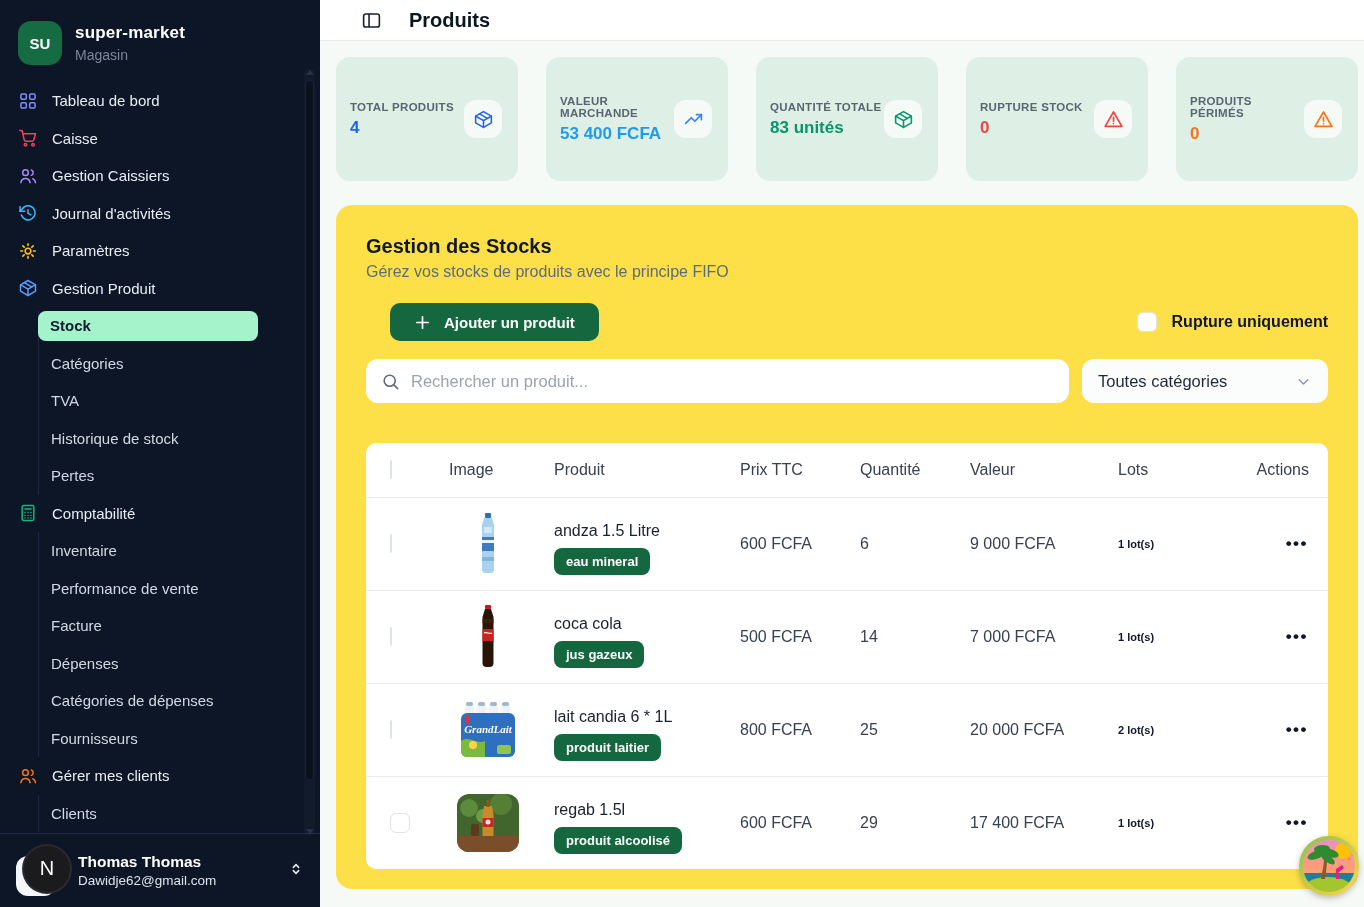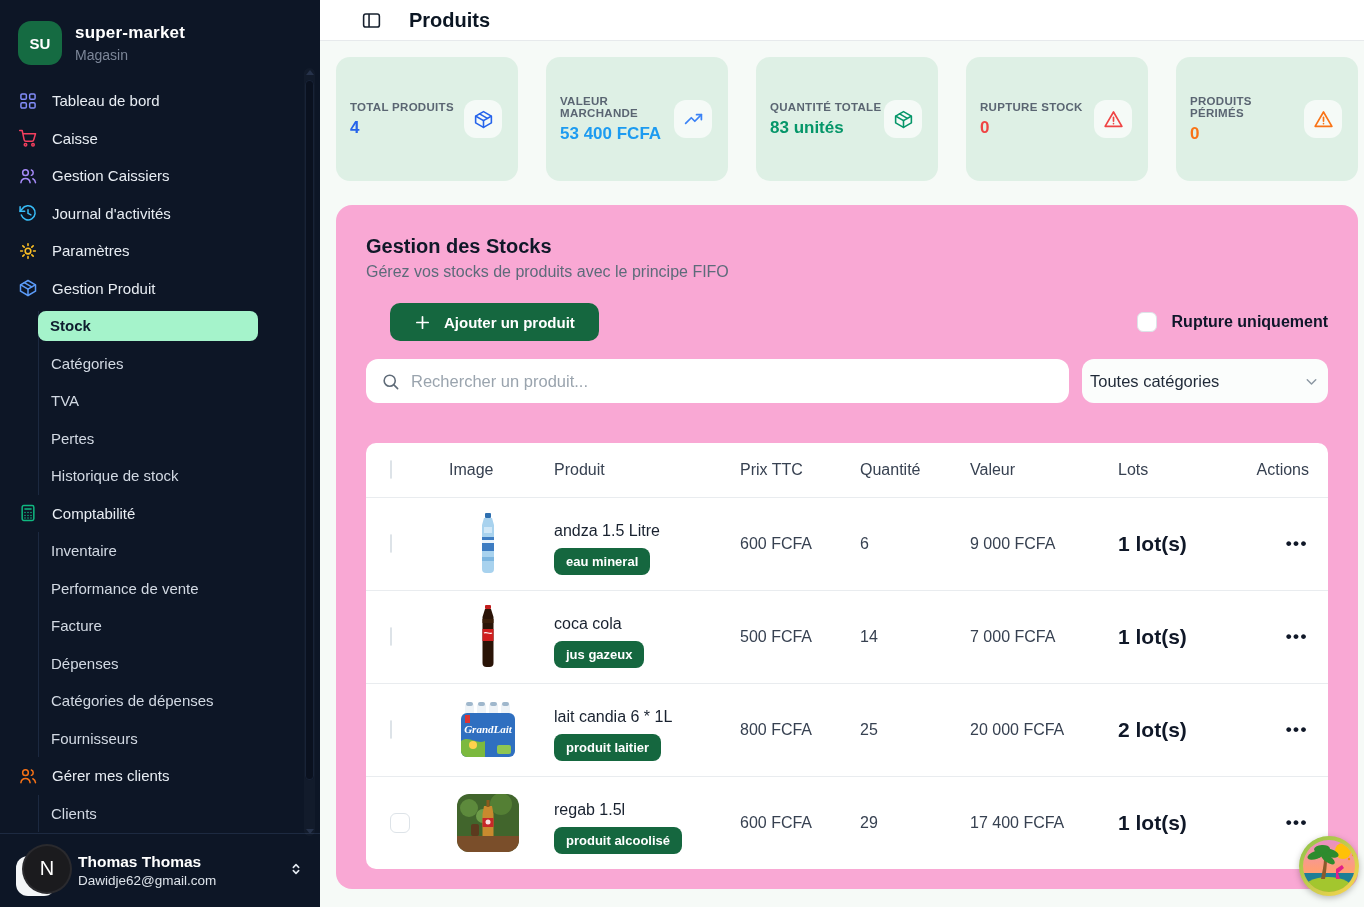--- a/index.html
+++ b/index.html
@@ -64,56 +64,56 @@
   .card { flex:1; height:124px; background:#def0e5; border-radius:14px; padding:0 16px 0 14px;
           display:flex; align-items:center; justify-content:space-between; }
   .card-label { font-size:11.5px; font-weight:bold; color:#5a6572; letter-spacing:.3px; }
   .card-value { font-size:17px; font-weight:bold; margin-top:5px; }
   .v-blue { color:#2563eb; } .v-azure { color:#1d9bf0; } .v-green { color:#059669; }
   .v-red { color:#ef4444; } .v-orange { color:#f97316; }
   .card-icon { width:38px; height:38px; border-radius:12px; background:rgba(250,253,251,.8);
                display:flex; align-items:center; justify-content:center; flex:none; }
   .card-icon svg { width:21px; height:21px; }
 
-  .panel { margin-top:24px; height:684px; background:#f9a8d4; border-radius:16px; padding:30px; }
+  .panel { margin-top:24px; height:684px; background:#fde047; border-radius:16px; padding:30px; }
   .p-title { font-size:20px; font-weight:bold; color:#101828; }
   .p-sub { font-size:16px; color:#5d6b7a; margin-top:5px; }
   .p-actions { display:flex; justify-content:space-between; align-items:center; margin-top:22px;padding-left:24px; }
   .add-btn { background:#15673f; color:#fff; border:none; border-radius:10px; height:38px;
              padding:0 24px; font-size:15px; font-weight:bold; display:flex; align-items:center;
              gap:13px; cursor:pointer; font-family:inherit; }
   .rupture { display:flex; align-items:center; gap:15px; font-size:16px; font-weight:bold;
              color:#0f172a; cursor:pointer; }
   .checkbox { width:20px; height:20px; border-radius:6px; background:#fff; border:1px solid #dde3e8;
               cursor:pointer; flex:none; }
   .filters { display:flex; gap:13px; margin-top:18px; }
   .search { flex:1; height:44px; background:#fff; border-radius:12px; display:flex;
             align-items:center; gap:11px; padding:0 15px; }
   .search svg { color:#5f6b78; }
   .search input { flex:1; border:none; outline:none; background:transparent; font-size:16.5px;
                   color:#374151; font-family:inherit; }
   .search input::placeholder { color:#9aa4ae; }
   .select { width:246px; height:44px; background:#fbfdfc; border-radius:12px; display:flex;
-            align-items:center; justify-content:space-between; padding:0 8px; font-size:16.5px;
+            align-items:center; justify-content:space-between; padding:0 16px; font-size:16.5px;
             color:#1f2937; cursor:pointer; }
   .select svg { color:#8b97a2; }
 
   .table { margin-top:40px; background:#fff; border-radius:10px; overflow:hidden; }
   .trow { display:grid; grid-template-columns:56px 124px 186px 120px 110px 150px 130px 1fr;
           align-items:center; }
   .thead { height:54px; font-size:15.5px; color:#28313f; }
   .tbody .trow { height:93px; border-top:1px solid #e9ecef; }
   .cell { padding-left:8px; font-size:16px; color:#374151; }
   .cell-check { padding-left:24px; }
   .cell-img-h { padding-left:27px; }
   .cell-img { display:flex; justify-content:center; }
   .prod-name { font-size:16px; color:#18212f;margin-top:8px; }
   .badge { display:inline-block; background:#15673f; color:#fff; font-size:13px; font-weight:bold;
            padding:6px 12px; border-radius:8px; margin-top:8px; }
-  .cell-lots { font-weight:bold; color:#101828; font-size:21px; padding-left:6px; }
+  .cell-lots { font-weight:bold; color:#101828; font-size:11px; padding-left:6px; }
   .cell-actions { text-align:right; padding-right:20px; }
   .dots-btn { background:none; border:none; font-size:17px; font-weight:bold; letter-spacing:1.5px;
               color:#101828; cursor:pointer; line-height:1; }
   .h-right { text-align:right; padding-right:19px; }
 
   .fab { position:absolute; right:4px; bottom:10px; width:62px; height:62px; border:none;
          background:none; padding:0; cursor:pointer; filter:drop-shadow(0 2px 3px rgba(0,0,0,.25)); }
 </style>
 </head>
 <body>
@@ -195,24 +195,24 @@
       <div class="sub-item active">
         <span>Stock</span>
       </div>
       <div class="sub-item">
         <span>Catégories</span>
       </div>
       <div class="sub-item">
         <span>TVA</span>
       </div>
       <div class="sub-item">
+        <span>Historique de stock</span>
+      </div>
+      <div class="sub-item">
         <span>Pertes</span>
-      </div>
-      <div class="sub-item">
-        <span>Historique de stock</span>
       </div>
     </div>
 
     <div class="nav-item">
       <span class="nico ic-emerald">
         <svg viewBox="0 0 24 24" fill="none" stroke="currentColor" stroke-width="1.8" stroke-linecap="round">
             <rect x="5" y="3" width="14" height="18" rx="2"></rect>
             <line x1="8.3" y1="7.3" x2="15.7" y2="7.3"></line>
             <path d="M8.4 11.5h.01M12 11.5h.01M15.6 11.5h.01M8.4 15h.01M12 15h.01M15.6 15h.01M8.4 18h.01M12 18h.01M15.6 18h.01"></path>
           </svg>

